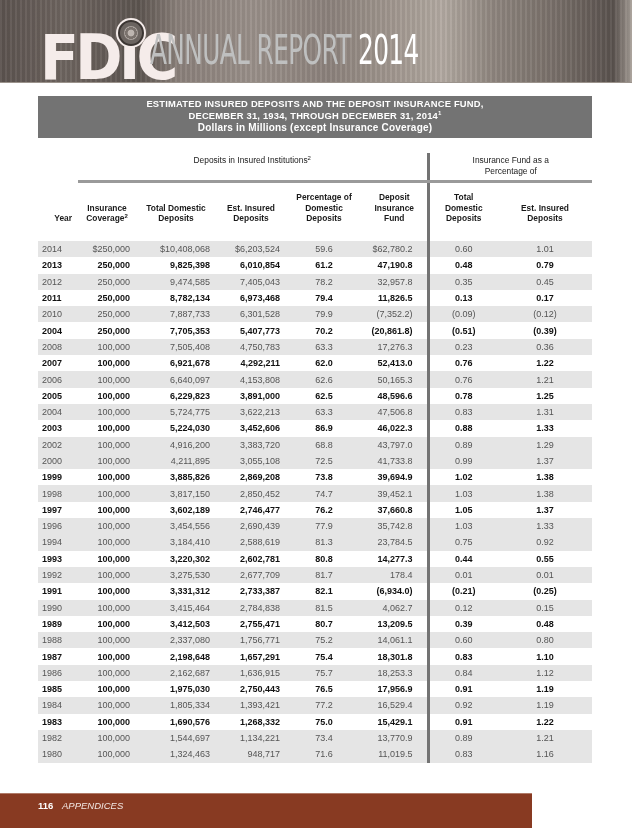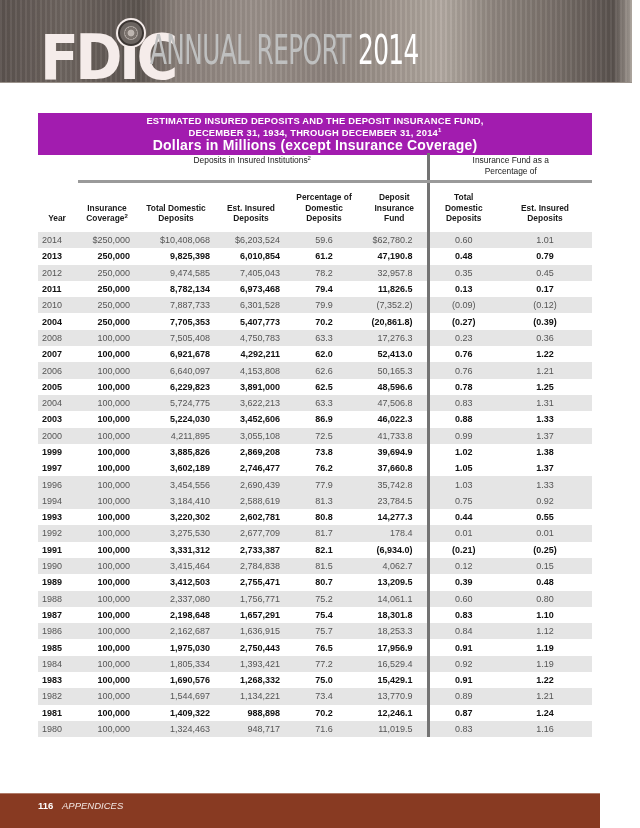--- a/index.html
+++ b/index.html
@@ -15,40 +15,40 @@
     color:#f5ecea; letter-spacing:-4px; transform:scaleX(0.92); transform-origin:left bottom; }
   .seal { position:absolute; left:118px; top:20px; width:22px; height:22px; border-radius:50%;
     background:#6b6460; border:2px solid #3b3532; box-shadow:0 0 0 2px #f5ecea; }
   .seal::after { content:""; position:absolute; left:4px; top:4px; width:14px; height:14px; border-radius:50%;
     background:radial-gradient(circle, #bdb5b0 0 35%, #7a726d 36% 60%, #a9a19c 61%); }
   .report-title { position:absolute; left:150px; top:27px; font-family:"DejaVu Sans", sans-serif; font-weight:normal;
     font-size:40px; letter-spacing:-1px; transform:scaleX(0.62); transform-origin:left top; white-space:nowrap; }
   .report-title .t1 { color:#bfc0c0; }
   .report-title .t2 { color:#ffffff; }
 
-  .title-box { position:absolute; left:38px; top:113px; width:554px; height:40px; background:#a21caf;
+  .title-box { position:absolute; left:38px; top:96px; width:554px; height:40px; background:#737373;
     color:#ffffff; text-align:center; font-weight:bold; font-size:9.4px; line-height:12px; padding-top:2px; letter-spacing:0.2px; }
-  .title-box .sub { font-size:14px; }
+  .title-box .sub { font-size:10px; }
 
   table { position:absolute; left:38px; top:153px; width:554px; border-collapse:collapse; font-size:9px; }
   th { font-weight:bold; font-size:8.4px; line-height:10.6px; color:#1a1a1a; vertical-align:bottom; padding:0 6px 2px 6px; }
   .grp th { vertical-align:top; padding:2px 6px 3px; text-align:center; font-weight:normal; font-size:8.4px; }
   .grp th.gpad { border-bottom:3px solid #9a9a9a; }
   .grp th.gfirst { border-bottom:none; }
-  .cols th { height:41px; text-align:right; padding-bottom:8px; }
-  .cols th.year { text-align:center; padding-left:4px; }
+  .cols th { height:41px; text-align:right; padding-bottom:17px; }
+  .cols th.year { text-align:right; padding-left:4px; }
   .cols th.c { text-align:center; }
   .divider { border-left:3px solid #737373; }
   td { height:16.3px; padding:0 6px; text-align:right; white-space:nowrap; }
   td.year { text-align:left; padding-left:4px; }
   td.c { text-align:center; }
   tr.shade td { background:#e5e5e5; color:#555555; font-weight:normal; }
   tr.plain td { background:#ffffff; color:#111111; font-weight:bold; }
 
-  .footer { position:absolute; left:0; top:793px; width:600px; height:35px; background:#883a22;
+  .footer { position:absolute; left:0; top:793px; width:532px; height:35px; background:#883a22;
     border-top:1px solid #b07a68; }
   .footer .pg { position:absolute; left:38px; top:6px; color:#ffffff; font-size:9.5px; font-weight:bold; }
   .footer .sec { position:absolute; left:62px; top:6px; color:#f2e6e2; font-size:9.5px; font-style:italic; }
   sup { font-size:6px; vertical-align:top; line-height:6px; }
 </style>
 </head>
 <body>
 
 <div class="banner">
   <div class="logo">
@@ -150,21 +150,21 @@
         <td class="c divider">(0.09)</td>
         <td class="c">(0.12)</td>
       </tr>
       <tr class="plain">
         <td class="year">2004</td>
         <td>250,000</td>
         <td>7,705,353</td>
         <td>5,407,773</td>
         <td class="c">70.2</td>
         <td style="padding-right:14px">(20,861.8)</td>
-        <td class="c divider">(0.27)</td>
+        <td class="c divider">(0.51)</td>
         <td class="c">(0.39)</td>
       </tr>
       <tr class="shade">
         <td class="year">2008</td>
         <td>100,000</td>
         <td>7,505,408</td>
         <td>4,750,783</td>
         <td class="c">63.3</td>
         <td style="padding-right:14px">17,276.3</td>
         <td class="c divider">0.23</td>
@@ -214,39 +214,59 @@
         <td class="year">2003</td>
         <td>100,000</td>
         <td>5,224,030</td>
         <td>3,452,606</td>
         <td class="c">86.9</td>
         <td style="padding-right:14px">46,022.3</td>
         <td class="c divider">0.88</td>
         <td class="c">1.33</td>
       </tr>
       <tr class="shade">
+        <td class="year">2002</td>
+        <td>100,000</td>
+        <td>4,916,200</td>
+        <td>3,383,720</td>
+        <td class="c">68.8</td>
+        <td style="padding-right:14px">43,797.0</td>
+        <td class="c divider">0.89</td>
+        <td class="c">1.29</td>
+      </tr>
+      <tr class="shade">
         <td class="year">2000</td>
         <td>100,000</td>
         <td>4,211,895</td>
         <td>3,055,108</td>
         <td class="c">72.5</td>
         <td style="padding-right:14px">41,733.8</td>
         <td class="c divider">0.99</td>
         <td class="c">1.37</td>
       </tr>
       <tr class="plain">
         <td class="year">1999</td>
         <td>100,000</td>
         <td>3,885,826</td>
         <td>2,869,208</td>
         <td class="c">73.8</td>
         <td style="padding-right:14px">39,694.9</td>
         <td class="c divider">1.02</td>
         <td class="c">1.38</td>
       </tr>
+      <tr class="shade">
+        <td class="year">1998</td>
+        <td>100,000</td>
+        <td>3,817,150</td>
+        <td>2,850,452</td>
+        <td class="c">74.7</td>
+        <td style="padding-right:14px">39,452.1</td>
+        <td class="c divider">1.03</td>
+        <td class="c">1.38</td>
+      </tr>
       <tr class="plain">
         <td class="year">1997</td>
         <td>100,000</td>
         <td>3,602,189</td>
         <td>2,746,477</td>
         <td class="c">76.2</td>
         <td style="padding-right:14px">37,660.8</td>
         <td class="c divider">1.05</td>
         <td class="c">1.37</td>
       </tr>
@@ -383,30 +403,20 @@
       <tr class="shade">
         <td class="year">1982</td>
         <td>100,000</td>
         <td>1,544,697</td>
         <td>1,134,221</td>
         <td class="c">73.4</td>
         <td style="padding-right:14px">13,770.9</td>
         <td class="c divider">0.89</td>
         <td class="c">1.21</td>
       </tr>
-      <tr class="plain">
-        <td class="year">1981</td>
-        <td>100,000</td>
-        <td>1,409,322</td>
-        <td>988,898</td>
-        <td class="c">70.2</td>
-        <td style="padding-right:14px">12,246.1</td>
-        <td class="c divider">0.87</td>
-        <td class="c">1.24</td>
-      </tr>
       <tr class="shade">
         <td class="year">1980</td>
         <td>100,000</td>
         <td>1,324,463</td>
         <td>948,717</td>
         <td class="c">71.6</td>
         <td style="padding-right:14px">11,019.5</td>
         <td class="c divider">0.83</td>
         <td class="c">1.16</td>
       </tr>

